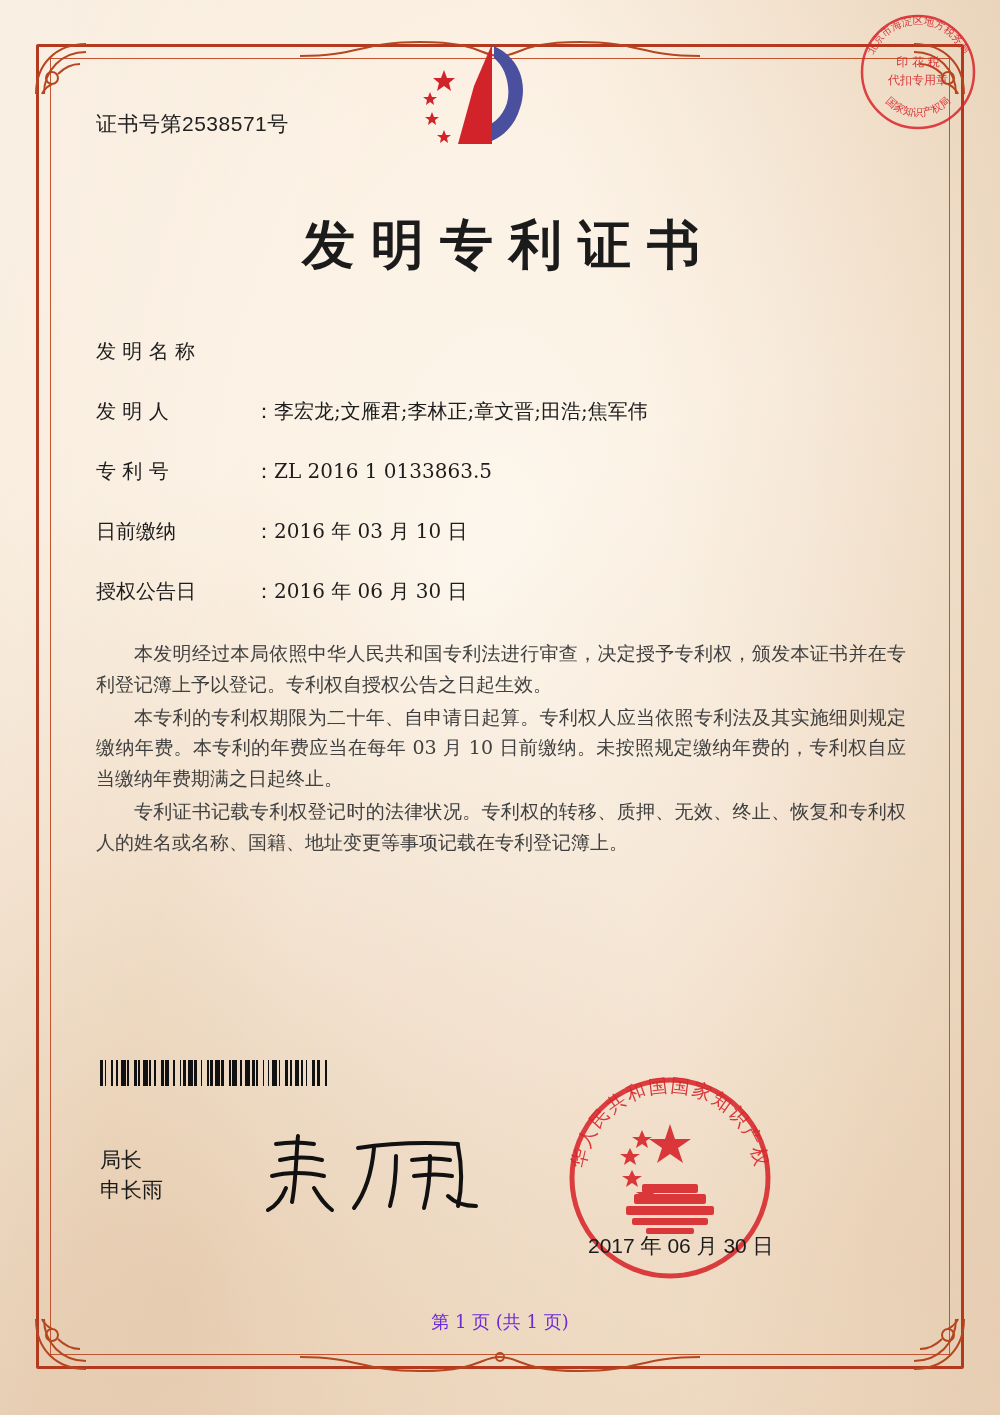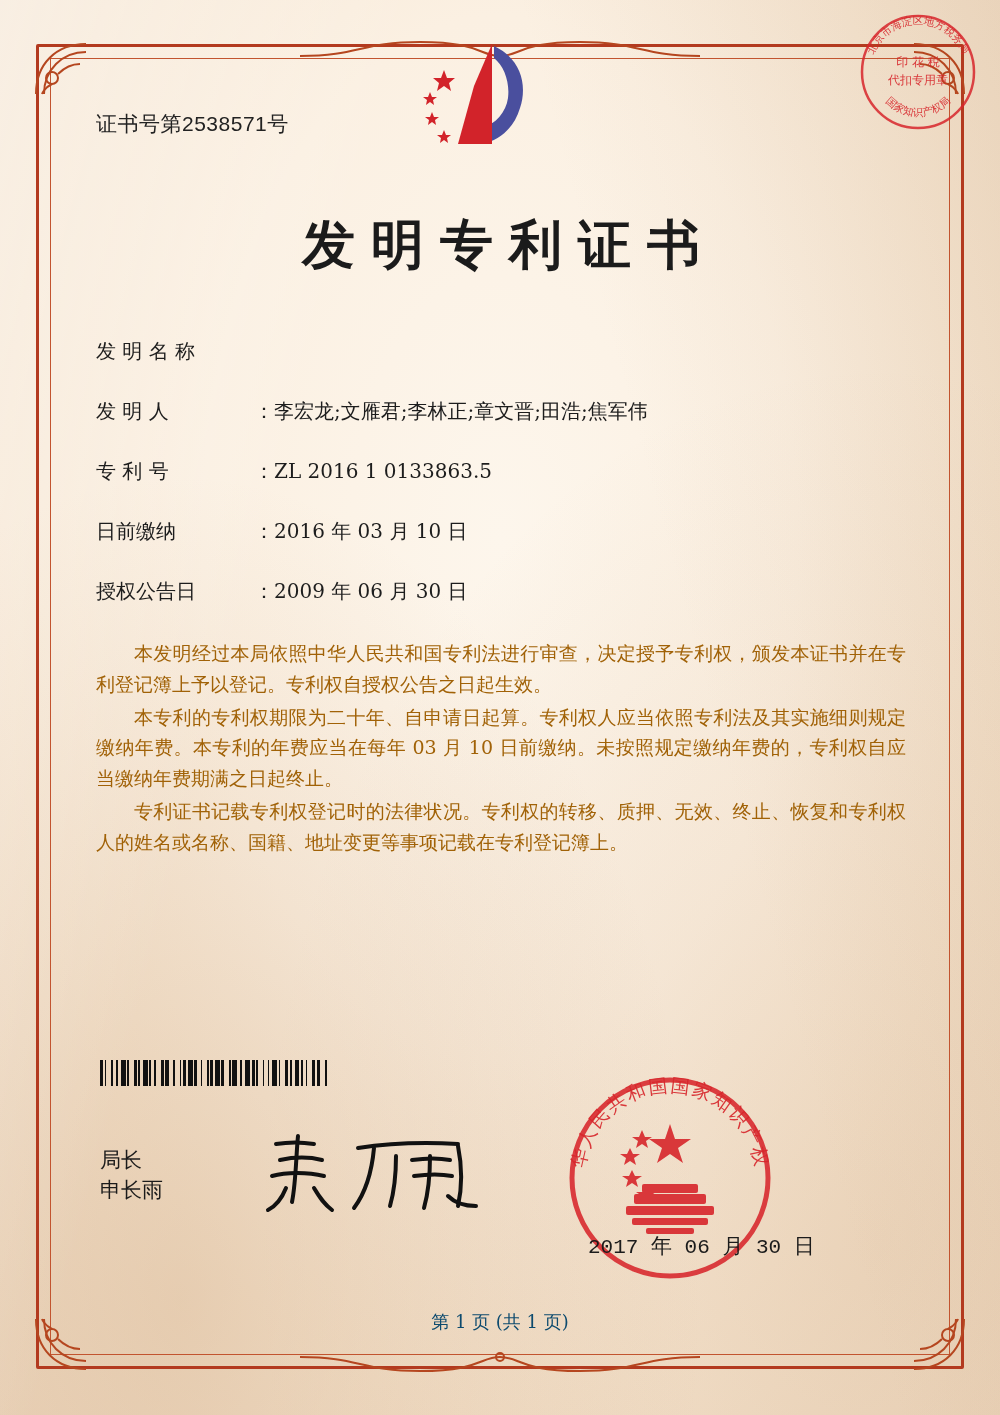--- a/index.html
+++ b/index.html
@@ -88,21 +88,21 @@
     line-height:1.3;
     gap:28px;
   }
   .field .lbl{
     width:128px;flex:none;
     display:flex;justify-content:space-between;
     letter-spacing:0;
   }
   .field .val{flex:1;padding-left:2px;}
 
-  .paras{margin-top:30px;font-size:19px;color:#a16207;line-height:1.62;
+  .paras{margin-top:30px;font-size:19px;color:#404040;line-height:1.62;
     font-family:"DejaVu Serif","Liberation Serif",serif;}
   .paras p{margin:0 0 2px 0;text-indent:38px;text-align:justify;}
 
   
   .barcode{
     position:absolute;left:100px;top:1060px;width:275px;height:26px;
     display:flex;align-items:stretch;
   }
   .barcode i{display:block;background:#111;height:100%;}
 
@@ -116,26 +116,26 @@
     position:absolute;left:262px;top:1126px;width:240px;height:90px;
   }
 
   
   .stamp-national{
     position:absolute;left:560px;top:1068px;width:220px;height:220px;
   }
   .stamp-date{
     position:absolute;left:588px;top:1232px;
     font-size:21px;color:#1b1b1b;
-    font-family:Liberation Mono, monospace;
+    font-family:Liberation Sans, sans-serif;
   }
 
   .page-foot{
     position:absolute;left:0;right:0;top:1310px;text-align:center;
-    font-size:18px;color:#0c4a6e;
+    font-size:18px;color:#6d28d9;
     font-family:"DejaVu Serif","Liberation Serif",serif;
   }
 </style>
 </head>
 <body>
 
 <div class="paper"></div>
 
 <div class="border-outer"></div>
 <div class="border-inner"></div>
@@ -260,21 +260,21 @@
     </div>
 
     <div class="field">
       <div class="lbl">日前缴纳</div>
       <div class="val">：2016 年 03 月 10 日</div>
     </div>
 
 
     <div class="field">
       <div class="lbl">授权公告日</div>
-      <div class="val">：2009 年 06 月 30 日</div>
+      <div class="val">：2016 年 06 月 30 日</div>
     </div>
 
   </div>
 
   <div class="paras">
     <p>本发明经过本局依照中华人民共和国专利法进行审查，决定授予专利权，颁发本证书并在专利登记簿上予以登记。专利权自授权公告之日起生效。</p>
     <p>本专利的专利权期限为二十年、自申请日起算。专利权人应当依照专利法及其实施细则规定缴纳年费。本专利的年费应当在每年 03 月 10 日前缴纳。未按照规定缴纳年费的，专利权自应当缴纳年费期满之日起终止。</p>
     <p>专利证书记载专利权登记时的法律状况。专利权的转移、质押、无效、终止、恢复和专利权人的姓名或名称、国籍、地址变更等事项记载在专利登记簿上。</p>
   </div>
 

